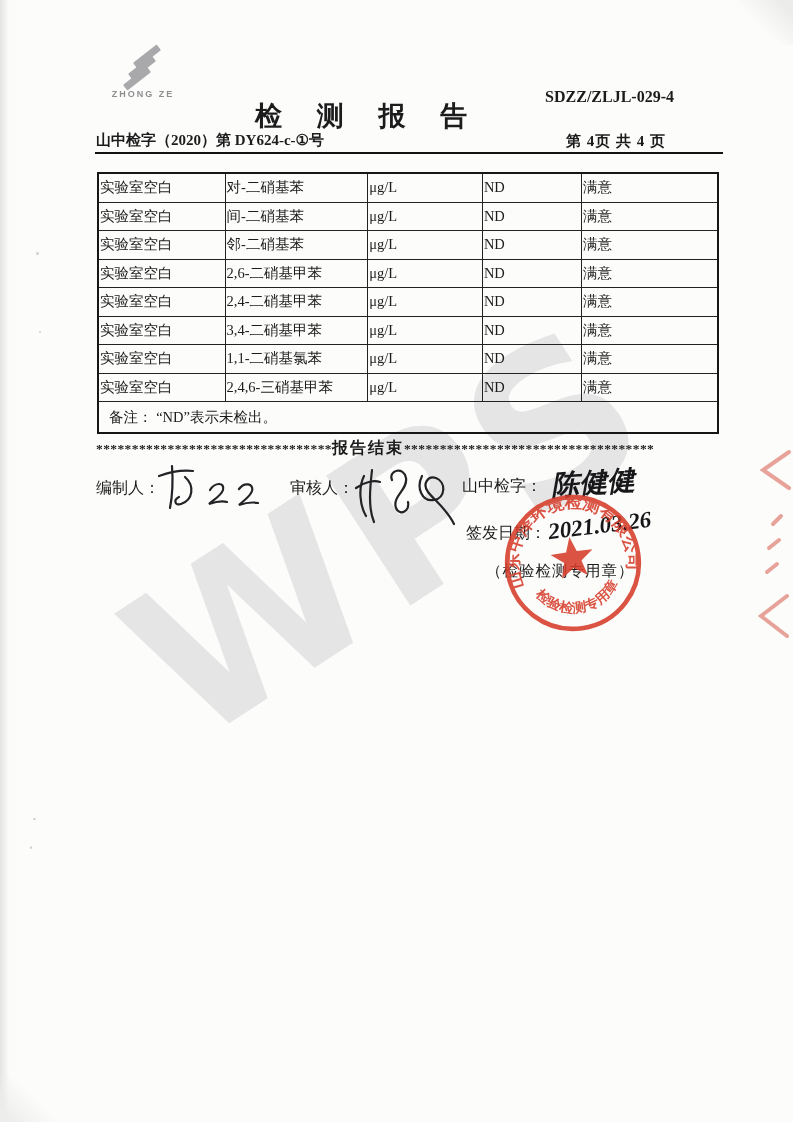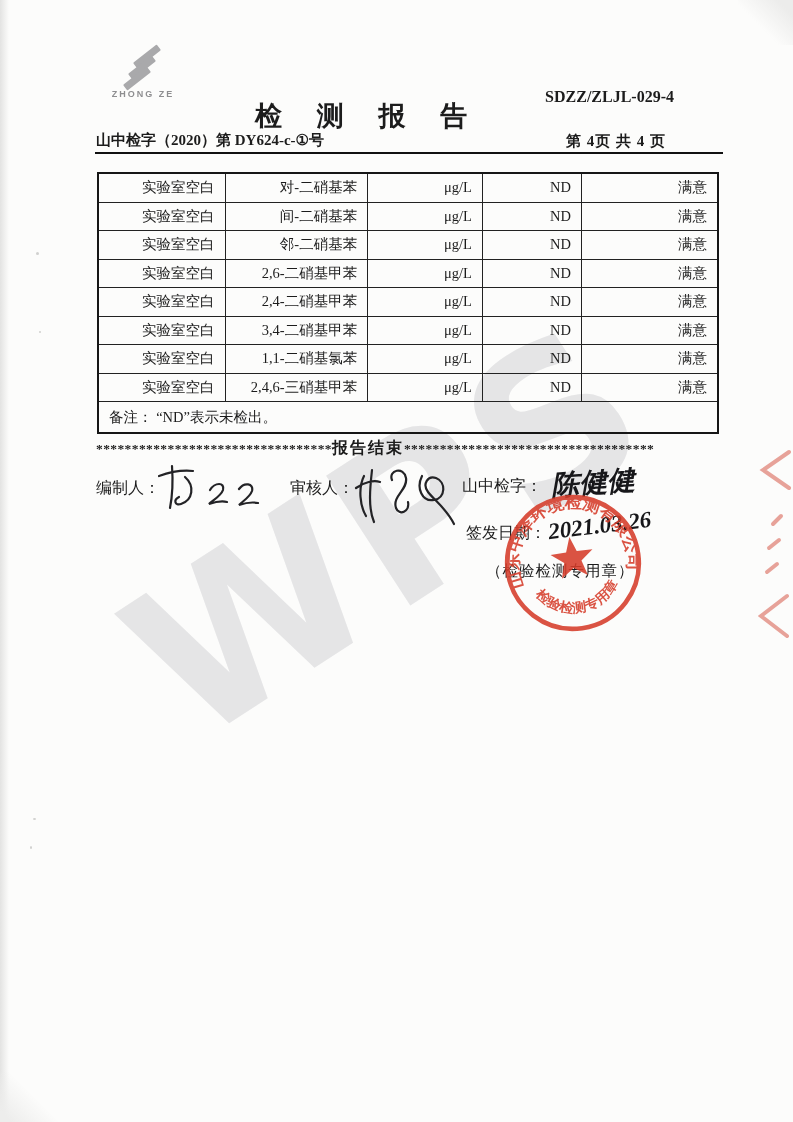--- a/index.html
+++ b/index.html
@@ -45,22 +45,22 @@
   .doc-code{position:absolute;right:62px;top:88px;font-size:16px;font-weight:bold;}
   .title{position:absolute;left:0;top:98px;width:100%;text-align:center;
     font-size:27px;font-weight:bold;letter-spacing:14px;}
   .ref-no{position:absolute;left:96px;top:131px;font-size:15px;font-weight:bold;}
   .page-info{position:absolute;right:70px;top:132px;font-size:15px;font-weight:bold;letter-spacing:1px;}
   .head-rule{position:absolute;left:95px;top:152px;width:628px;height:2px;background:#111;}
 
   
   .report-table{position:absolute;left:97px;top:172px;width:622px;
     border-collapse:collapse;table-layout:fixed;font-size:14.5px;}
-  .report-table td{border:1px solid #222;text-align:right;height:27.5px;
-    padding:0 10px;overflow:hidden;white-space:nowrap;}
+  .report-table td{border:1px solid #222;text-align:left;height:27.5px;
+    padding:0 1px;overflow:hidden;white-space:nowrap;}
   .report-table{border:2px solid #161616;}
   .report-table td.remark-cell{text-align:left;padding:5px 10px;height:20px;}
 
   
   .end-line{position:absolute;left:96px;top:438px;width:626px;
     font-size:13.5px;font-weight:bold;white-space:nowrap;letter-spacing:.4px;}
   .end-line .cn{font-size:16px;letter-spacing:2px;}
 
   
   .label{position:absolute;font-size:16px;}

